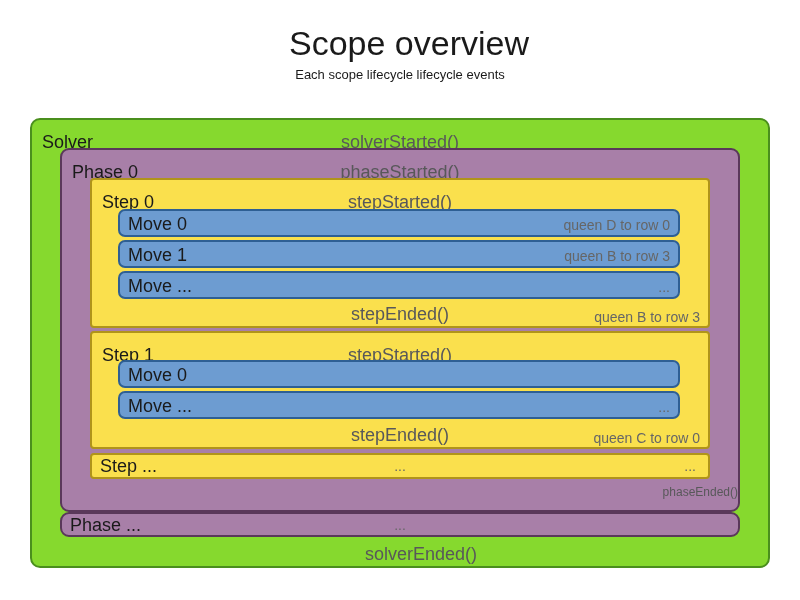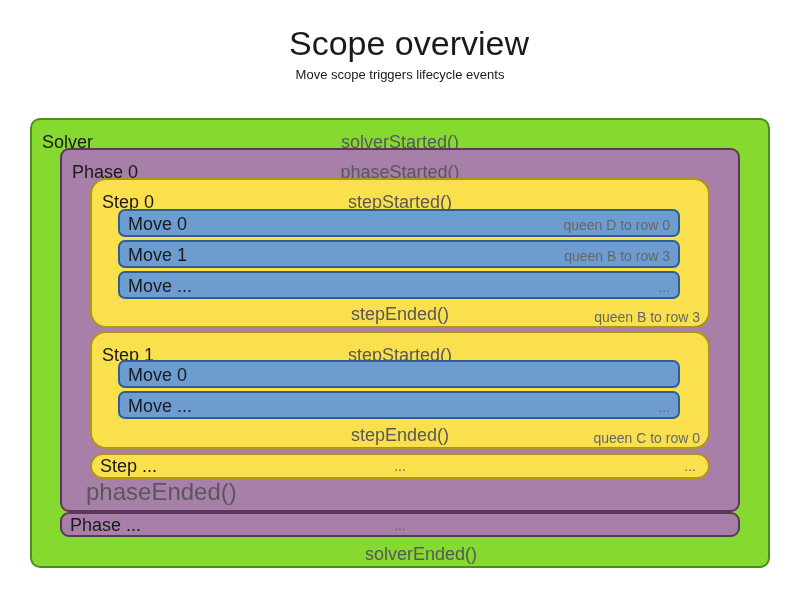--- a/index.html
+++ b/index.html
@@ -18,21 +18,21 @@
   .box{position:absolute;box-sizing:border-box;border:2px solid;}
   .solver{left:30px;top:118px;width:740px;height:450px;border-radius:10px;
     background:var(--solver-fill);border-color:var(--solver-border);}
   .phase-main{left:28px;top:28px;width:680px;height:364px;border-radius:9px;
     background:var(--phase-fill);border-color:var(--phase-border);}
   .phase-dots{left:28px;top:392px;width:680px;height:25px;border-radius:9px;
     background:var(--phase-fill);border-color:var(--phase-border);}
   .step0{left:28px;top:28px;width:620px;height:150px;}
   .step1{left:28px;top:181px;width:620px;height:118px;}
   .step-dots{left:28px;top:303px;width:620px;height:26px;}
-  .step{border-radius:16px;background:var(--step-fill);border-color:var(--step-border);text-decoration:underline;}
+  .step{border-radius:4px;background:var(--step-fill);border-color:var(--step-border);text-decoration:underline;}
   .move{left:26px;width:562px;height:28px;border-radius:7px;
     background:var(--move-fill);border-color:var(--move-border);}
   .m0{top:29px;} .m1{top:60px;} .m2{top:91px;}
   .s1m0{top:27px;} .s1m1{top:58px;}
   .hdr{position:absolute;left:0;right:0;height:24px;line-height:24px;font-size:18px;margin-top:8px;}
   .hdr-label{position:absolute;left:8px;color:#1a1a1a;white-space:nowrap;}
   .hdr-event{position:absolute;left:0;right:0;text-align:center;color:var(--event-text);}
   .solver .hdr-label{left:10px;}
   .solver-hdr{top:2px;}
   .phase-hdr{top:2px;}
@@ -40,30 +40,30 @@
   .move-label{position:absolute;left:8px;top:1px;font-size:18px;line-height:24px;color:#1a1a1a;}
   .move-detail{position:absolute;right:8px;top:4px;font-size:14px;line-height:20px;color:var(--detail-text);text-align:right;}
   .step-footer{position:absolute;left:0;right:0;top:122px;height:24px;line-height:24px;}
   .step1 .step-footer{top:90px;}
   .footer-event{position:absolute;left:0;right:0;text-align:center;font-size:18px;color:var(--event-text);}
   .footer-detail{position:absolute;right:8px;top:3px;font-size:14px;color:var(--detail-text);}
   .dots-label{position:absolute;left:8px;top:0;font-size:18px;line-height:22px;color:#1a1a1a;}
   .dots-center{position:absolute;left:0;right:0;top:0;text-align:center;font-size:14px;line-height:22px;color:var(--detail-text);}
   .dots-right{position:absolute;right:12px;top:0;font-size:14px;line-height:22px;color:var(--detail-text);}
   .phase-ended{position:absolute;left:0;right:0;top:330px;height:24px;line-height:24px;
-    text-align:left;font-size:24px;color:var(--event-text);margin-left:24px;}
+    text-align:right;font-size:12px;color:var(--event-text);margin-left:24px;}
   .solver-ended{position:absolute;left:0;right:0;top:422px;height:24px;line-height:24px;
     text-align:center;font-size:18px;color:var(--event-text);padding-left:42px;}
 </style>
 </head>
 <body>
 
 <div class="canvas">
   <div class="title">Scope overview</div>
-  <div class="subtitle">Move scope triggers lifecycle events</div>
+  <div class="subtitle">Each scope lifecycle lifecycle events</div>
 
   <div class="box solver">
     <div class="hdr solver-hdr">
       <span class="hdr-label">Solver</span>
       <span class="hdr-event">solverStarted()</span>
     </div>
 
     <div class="box phase-main">
       <div class="hdr phase-hdr">
         <span class="hdr-label">Phase 0</span>

